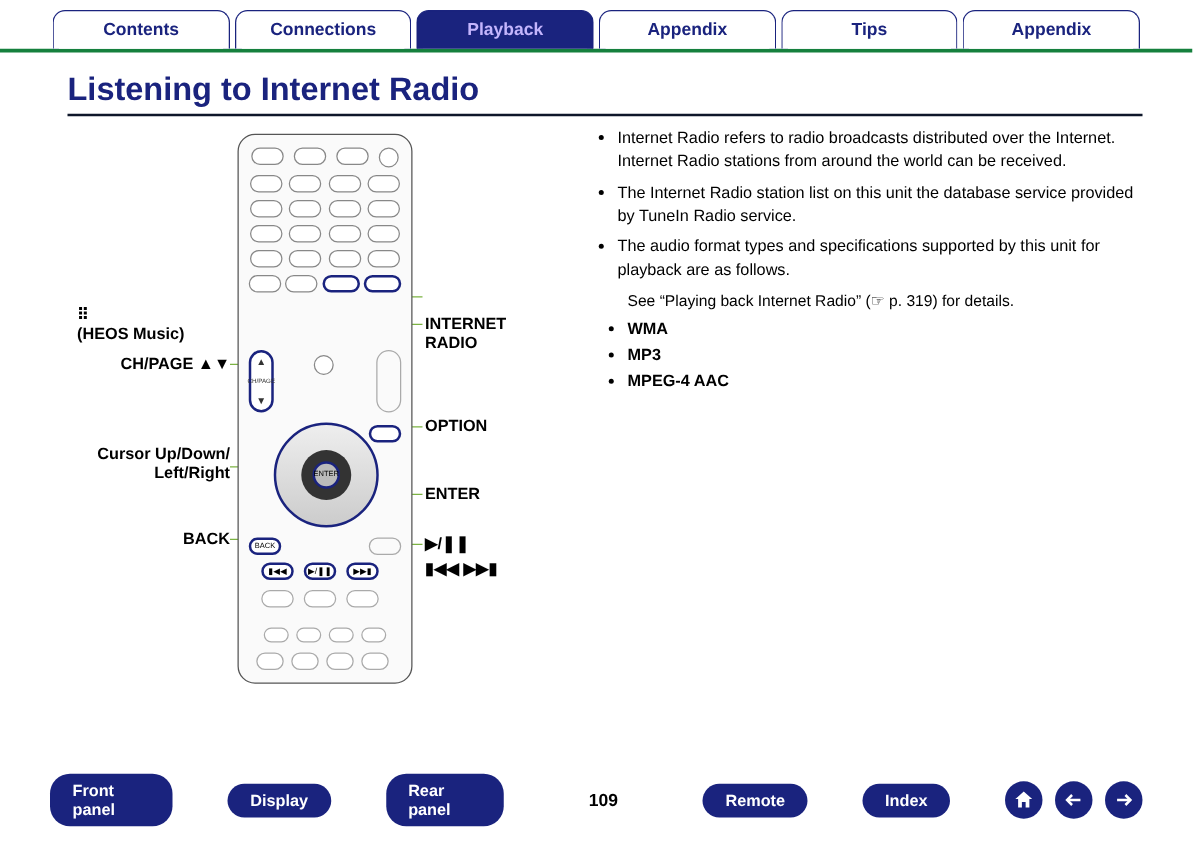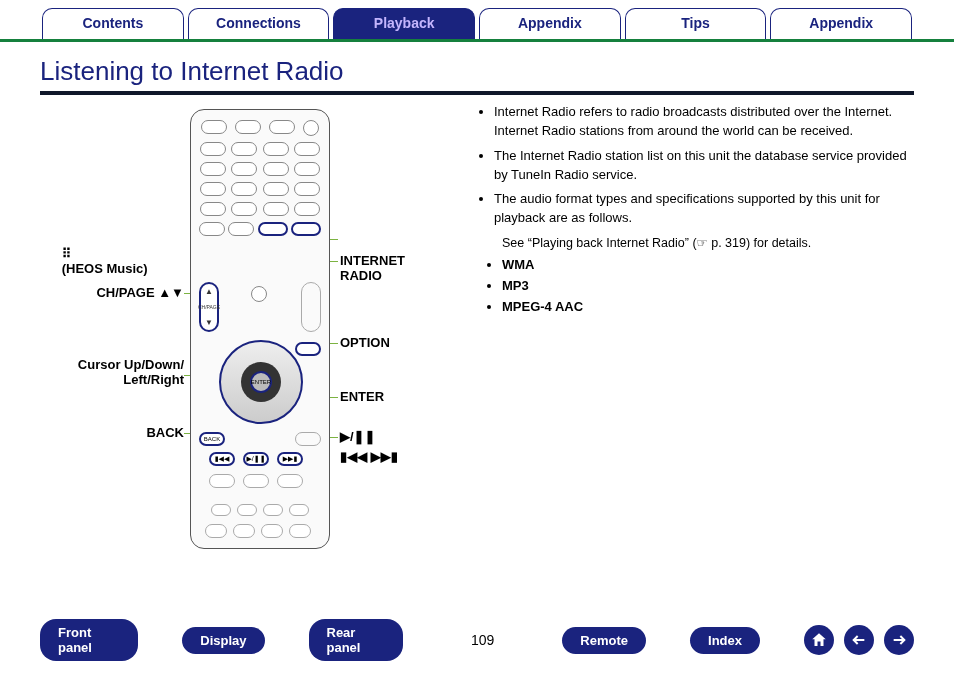--- a/index.html
+++ b/index.html
@@ -37,24 +37,24 @@
     margin: 0 2px;
     background: #fff;
   }
   .tab.active {
     background: #1a237e;
     color: #c4b5fd;
   }
   
   .title {
     font-size: 26px;
-    font-weight: normal;
+    font-weight: bold;
     color: #1a237e;
-    margin: 14px 40px 4px 40px;
-    border-bottom: 4px solid #0f172a;
+    margin: 14px 40px 4px 54px;
+    border-bottom: 2px solid #0f172a;
     padding-bottom: 4px;
   }
   
   .content {
     display: flex;
     flex-direction: row;
     padding: 0 40px;
     gap: 20px;
   }
   .left-col {
@@ -119,21 +119,21 @@
   }
   .pill {
     background: #1a237e;
     color: #fff;
     font-weight: bold;
     font-size: 13px;
     padding: 6px 18px;
     border-radius: 16px;
     cursor: pointer;
   }
-  .pagenum { font-size: 14px; color:#000; margin:0 24px;}
+  .pagenum { font-size: 14px; color:#000; margin:0 24px;font-weight:bold;}
   .navicons { margin-left:auto; display:flex; gap:10px;}
   .navcirc {
     width: 30px; height:30px; border-radius:50%;
     background:#1a237e; color:#fff;
     display:flex; align-items:center; justify-content:center;
     cursor:pointer; font-size:16px;
   }
 </style>
 </head>
 <body>

